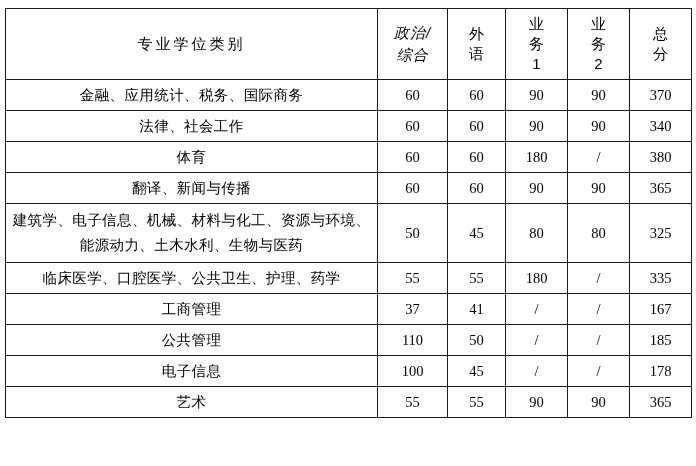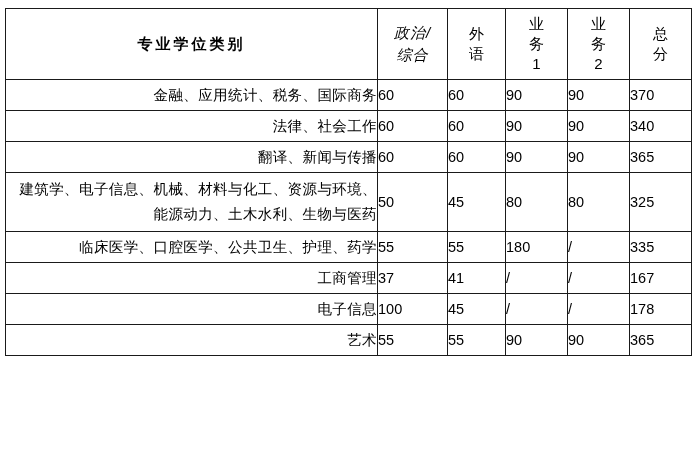--- a/index.html
+++ b/index.html
@@ -45,21 +45,20 @@
     text-align: center;
     vertical-align: middle;
     font-size: 15px;
     letter-spacing: 1px;
   }
   td.head-major {
     text-align: center;
   }
   td.head-major .txt {
     letter-spacing: 3px;
-    font-weight: bold;
   }
   td.head-pol .l1, td.head-pol .l2 {
     display: block;
     line-height: 1.5;
     font-style: italic;
   }
   td.head-vert {
     text-align: center;
   }
   td.head-vert .vtxt {
@@ -70,28 +69,29 @@
   td.head-vert .vtxt span {
     display: block;
   }
 
   
   tr.body-row td {
     height: 30px;
     vertical-align: middle;
   }
   td.major-cell {
-    text-align: right;
+    text-align: center;
     padding: 3px 0 3px 7px;
     line-height: 1.55;
     letter-spacing: 0.4px;
   }
   td.num-cell {
-    text-align: left;
+    text-align: center;
     font-size: 14.5px;
+    font-family: Liberation Serif, serif;
   }
   tr.tall-row td {
     height: 58px;
   }
   tr.tall-row td.major-cell {
     line-height: 1.75;
     font-family: Liberation Serif, serif;
   }
 </style>
 </head>
@@ -155,20 +155,28 @@
 
       <tr class="body-row">
         <td class="major-cell">法律、社会工作</td>
         <td class="num-cell">60</td>
         <td class="num-cell">60</td>
         <td class="num-cell">90</td>
         <td class="num-cell">90</td>
         <td class="num-cell">340</td>
       </tr>
 
+      <tr class="body-row">
+        <td class="major-cell">体育</td>
+        <td class="num-cell">60</td>
+        <td class="num-cell">60</td>
+        <td class="num-cell">180</td>
+        <td class="num-cell">/</td>
+        <td class="num-cell">380</td>
+      </tr>
 
       <tr class="body-row">
         <td class="major-cell">翻译、新闻与传播</td>
         <td class="num-cell">60</td>
         <td class="num-cell">60</td>
         <td class="num-cell">90</td>
         <td class="num-cell">90</td>
         <td class="num-cell">365</td>
       </tr>
 
@@ -192,20 +200,28 @@
 
       <tr class="body-row">
         <td class="major-cell">工商管理</td>
         <td class="num-cell">37</td>
         <td class="num-cell">41</td>
         <td class="num-cell">/</td>
         <td class="num-cell">/</td>
         <td class="num-cell">167</td>
       </tr>
 
+      <tr class="body-row">
+        <td class="major-cell">公共管理</td>
+        <td class="num-cell">110</td>
+        <td class="num-cell">50</td>
+        <td class="num-cell">/</td>
+        <td class="num-cell">/</td>
+        <td class="num-cell">185</td>
+      </tr>
 
 
       <tr class="body-row">
         <td class="major-cell">电子信息</td>
         <td class="num-cell">100</td>
         <td class="num-cell">45</td>
         <td class="num-cell">/</td>
         <td class="num-cell">/</td>
         <td class="num-cell">178</td>
       </tr>

